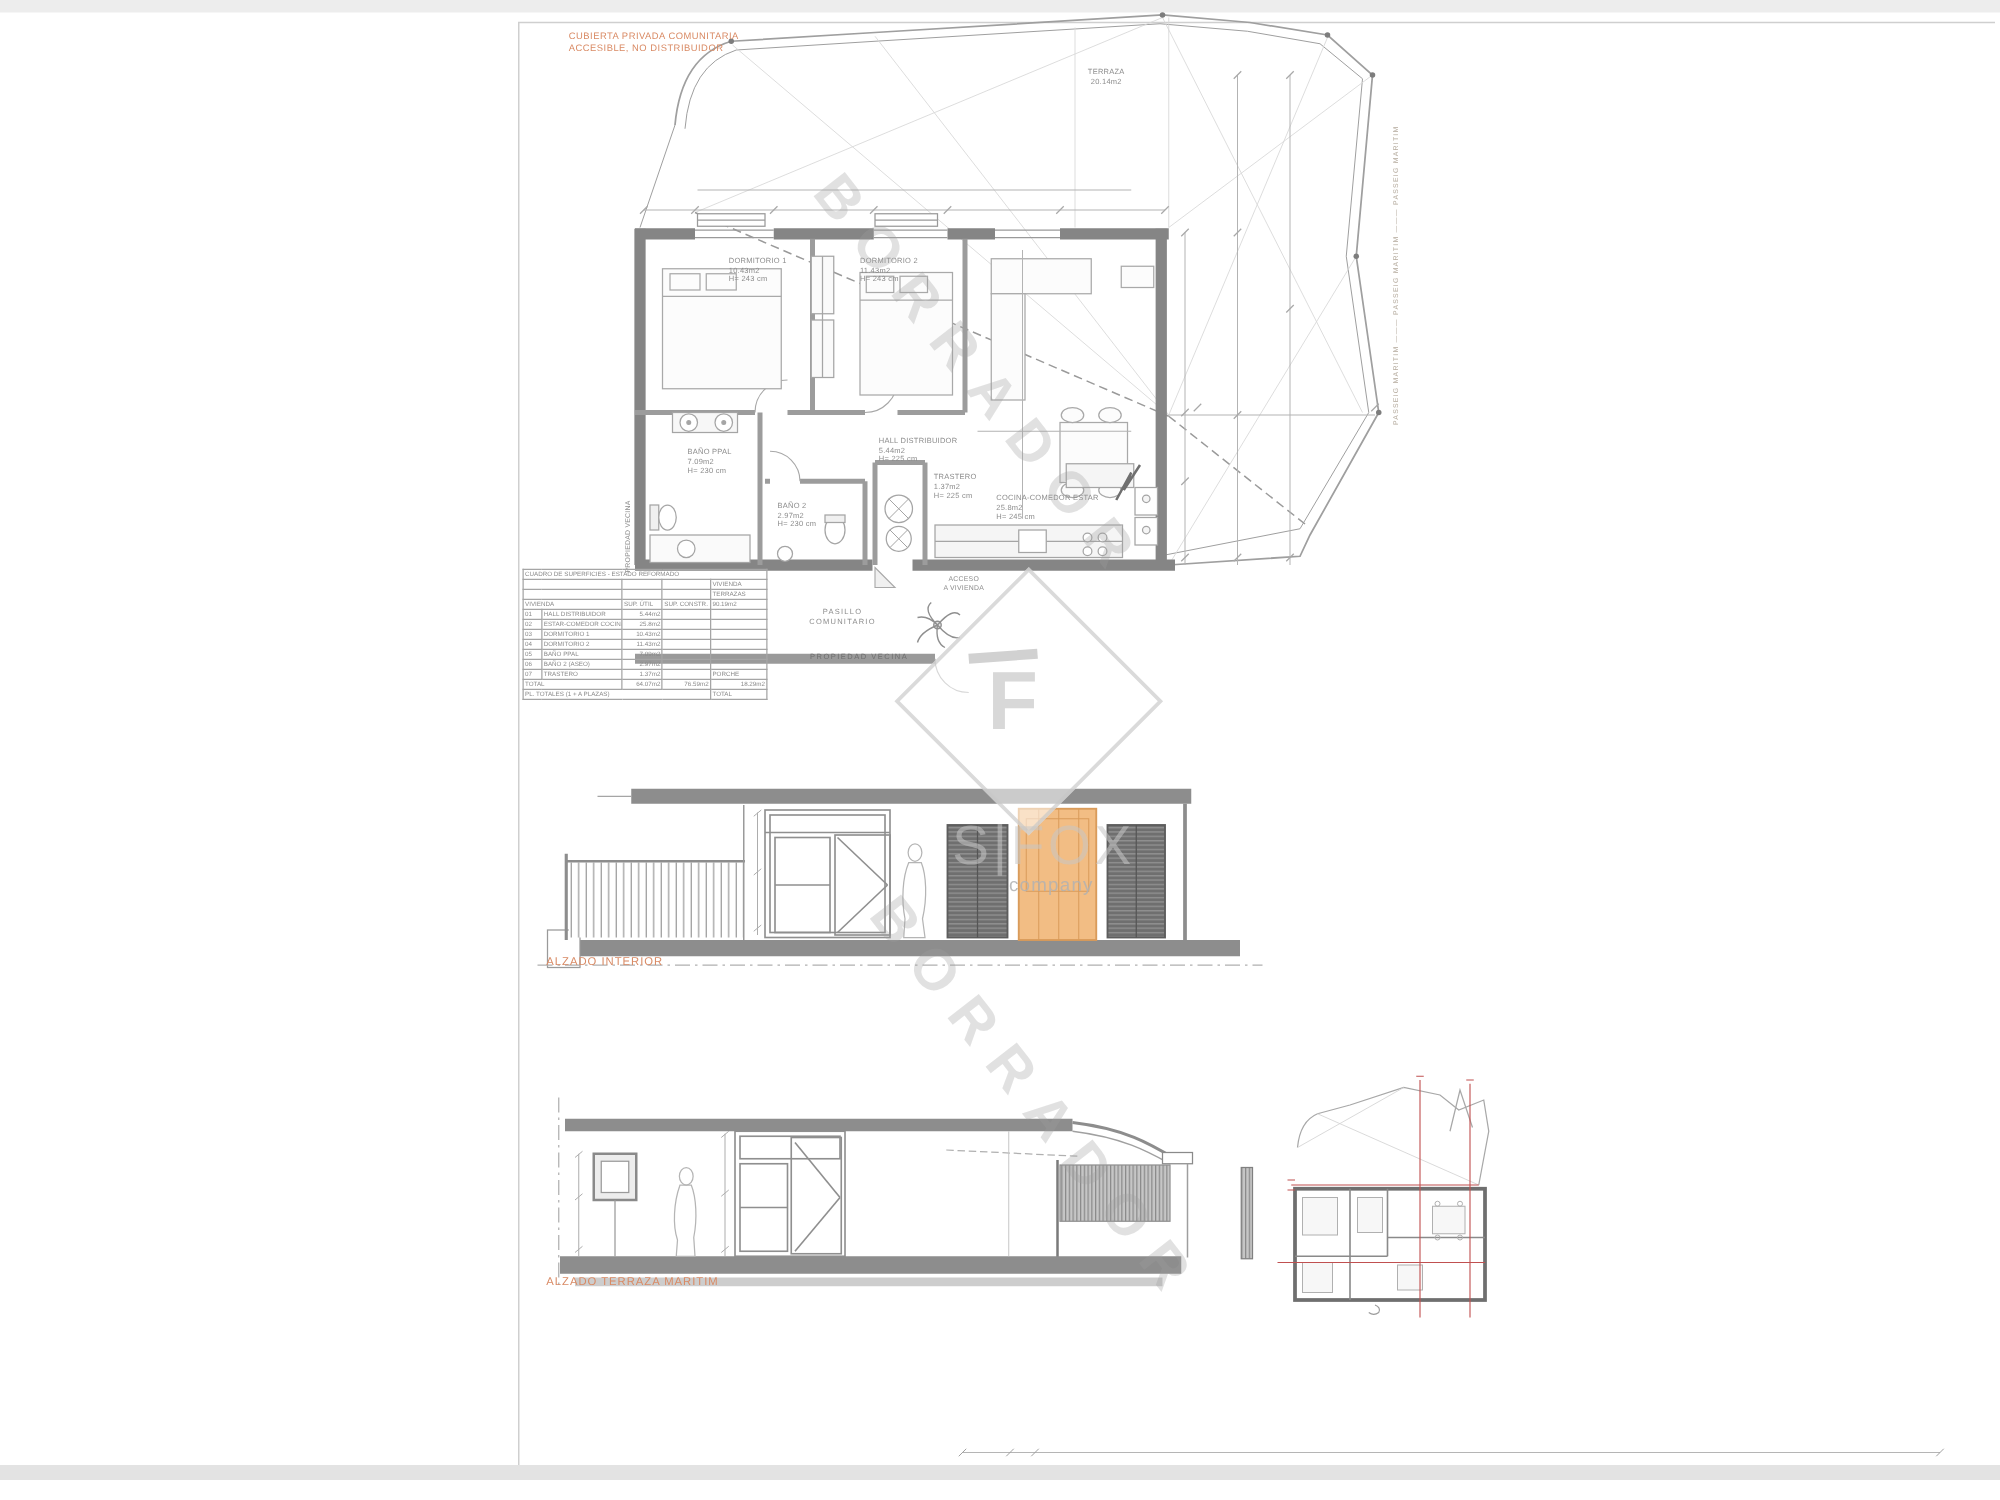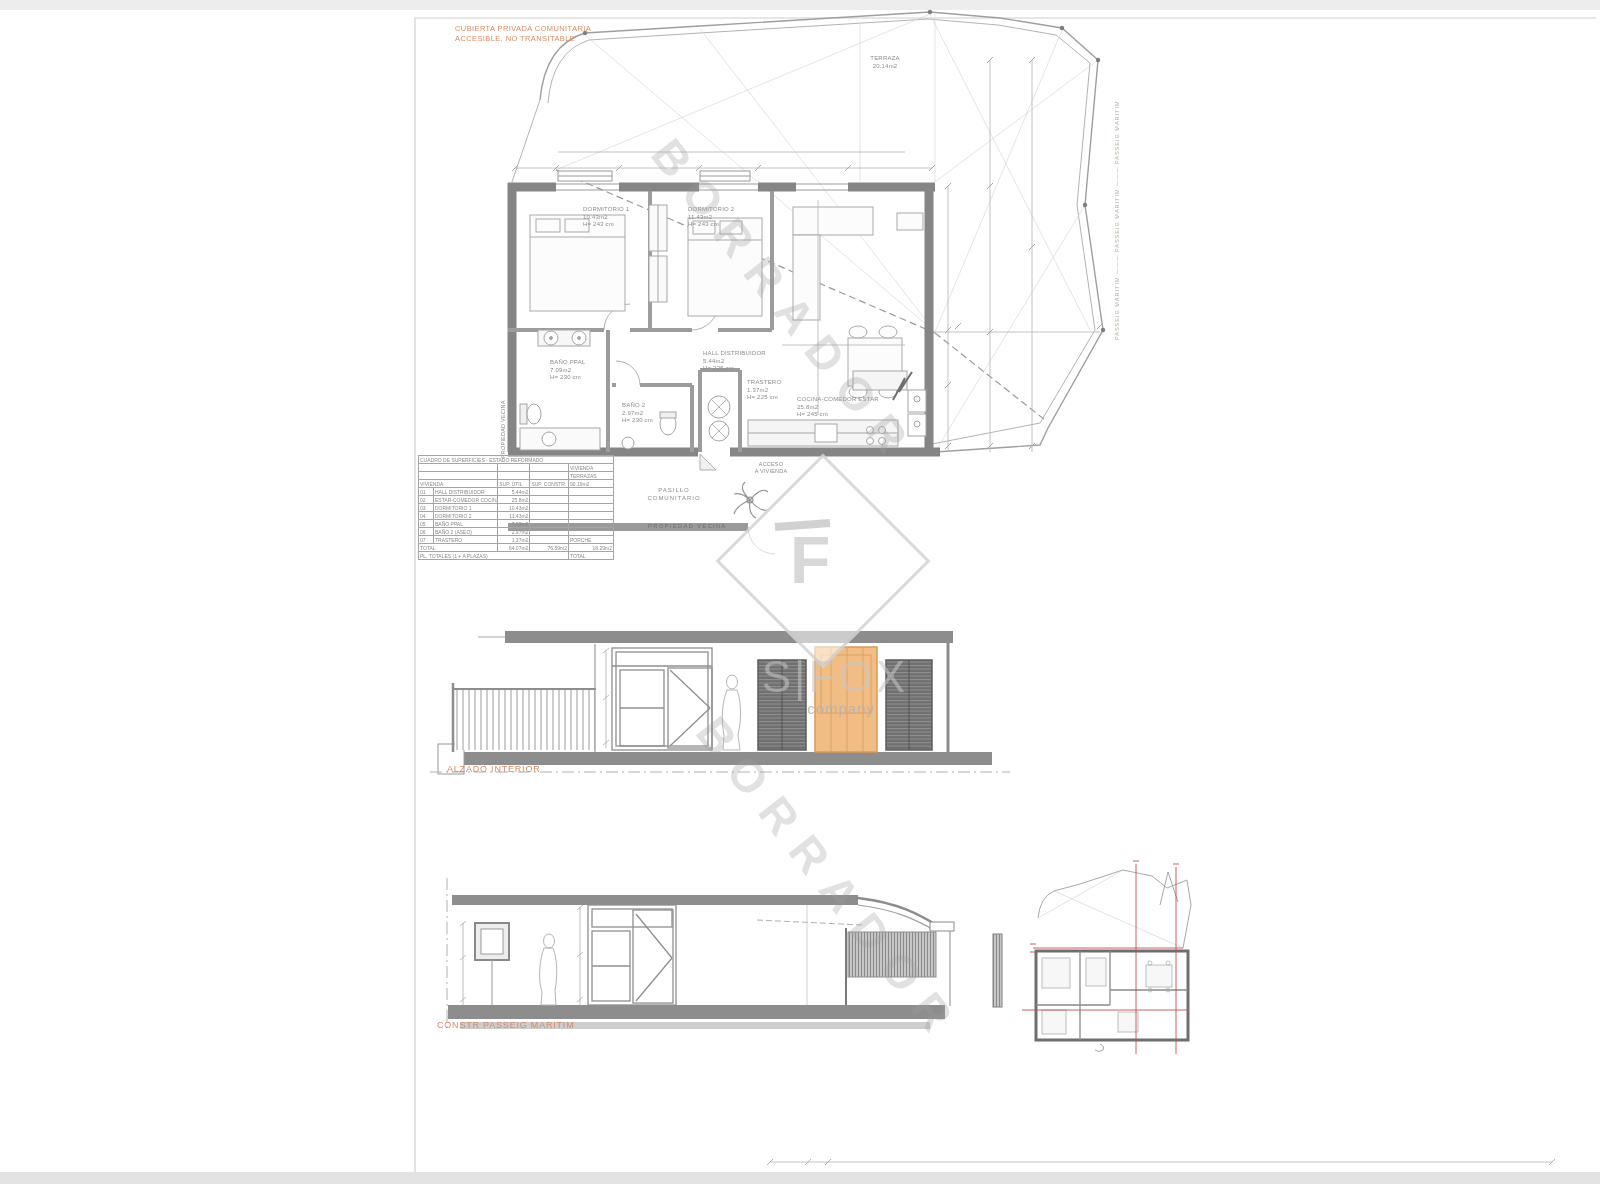--- a/index.html
+++ b/index.html
@@ -389,21 +389,21 @@
     <line x1="770" y1="1162" x2="1552" y2="1162"></line>
     <path d="M767 1165 l6 -6" stroke="#a0a0a0"></path>
         <path d="M805 1165 l6 -6" stroke="#a0a0a0"></path>
     <path d="M825 1165 l6 -6" stroke="#a0a0a0"></path>
         <path d="M1549 1165 l6 -6" stroke="#a0a0a0"></path>
   </g>
 </svg>
 
 <div class="lbl note orange" style="left:455px;top:24px;">
   <div>CUBIERTA PRIVADA COMUNITARIA</div>
-  <div>ACCESIBLE, NO TRANSITABLE</div>
+  <div>ACCESIBLE, NO DISTRIBUIDOR</div>
 </div>
 
 <div class="lbl rlabel center" style="left:855px;top:55px;width:60px;">
   <div>TERRAZA</div>
   <div>20.14m2</div>
 </div>
 
 <div class="lbl rlabel" style="left:583px;top:206px;">
   <div>DORMITORIO 1</div>
       <div>10.43m2</div>
@@ -445,22 +445,22 @@
       <div>COMUNITARIO</div>
 </div>
 <div class="lbl tiny center" style="left:748px;top:461px;width:46px;">
   <div>ACCESO</div>
       <div>A VIVIENDA</div>
 </div>
 <div class="lbl rlabel" style="left:648px;top:523px;letter-spacing:1.2px;color:#6f6f6f;">PROPIEDAD VECINA</div>
 <div class="lbl tiny vert" style="left:500px;top:458px;">PROPIEDAD VECINA</div>
 <div class="lbl tiny vert" style="left:1114px;top:340px;color:#b5ab9e;letter-spacing:1px;">PASSEIG MARITIM ——— PASSEIG MARITIM ——— PASSEIG MARITIM</div>
 
-<div class="lbl alzado orange" style="left:447px;top:764px;">ALZADO INTERIOR</div>
-<div class="lbl alzado orange" style="left:437px;top:1020px;">CONSTR PASSEIG MARITIM</div>
+<div class="lbl alzado orange" style="left:437px;top:764px;">ALZADO INTERIOR</div>
+<div class="lbl alzado orange" style="left:437px;top:1020px;">ALZADO TERRAZA MARITIM</div>
 
 <table class="surf">
   <colgroup>
         <col style="width:14px">
         <col style="width:60px">
         <col style="width:30px">
         <col style="width:36px">
         <col style="width:42px">
       </colgroup>
   <tbody>

